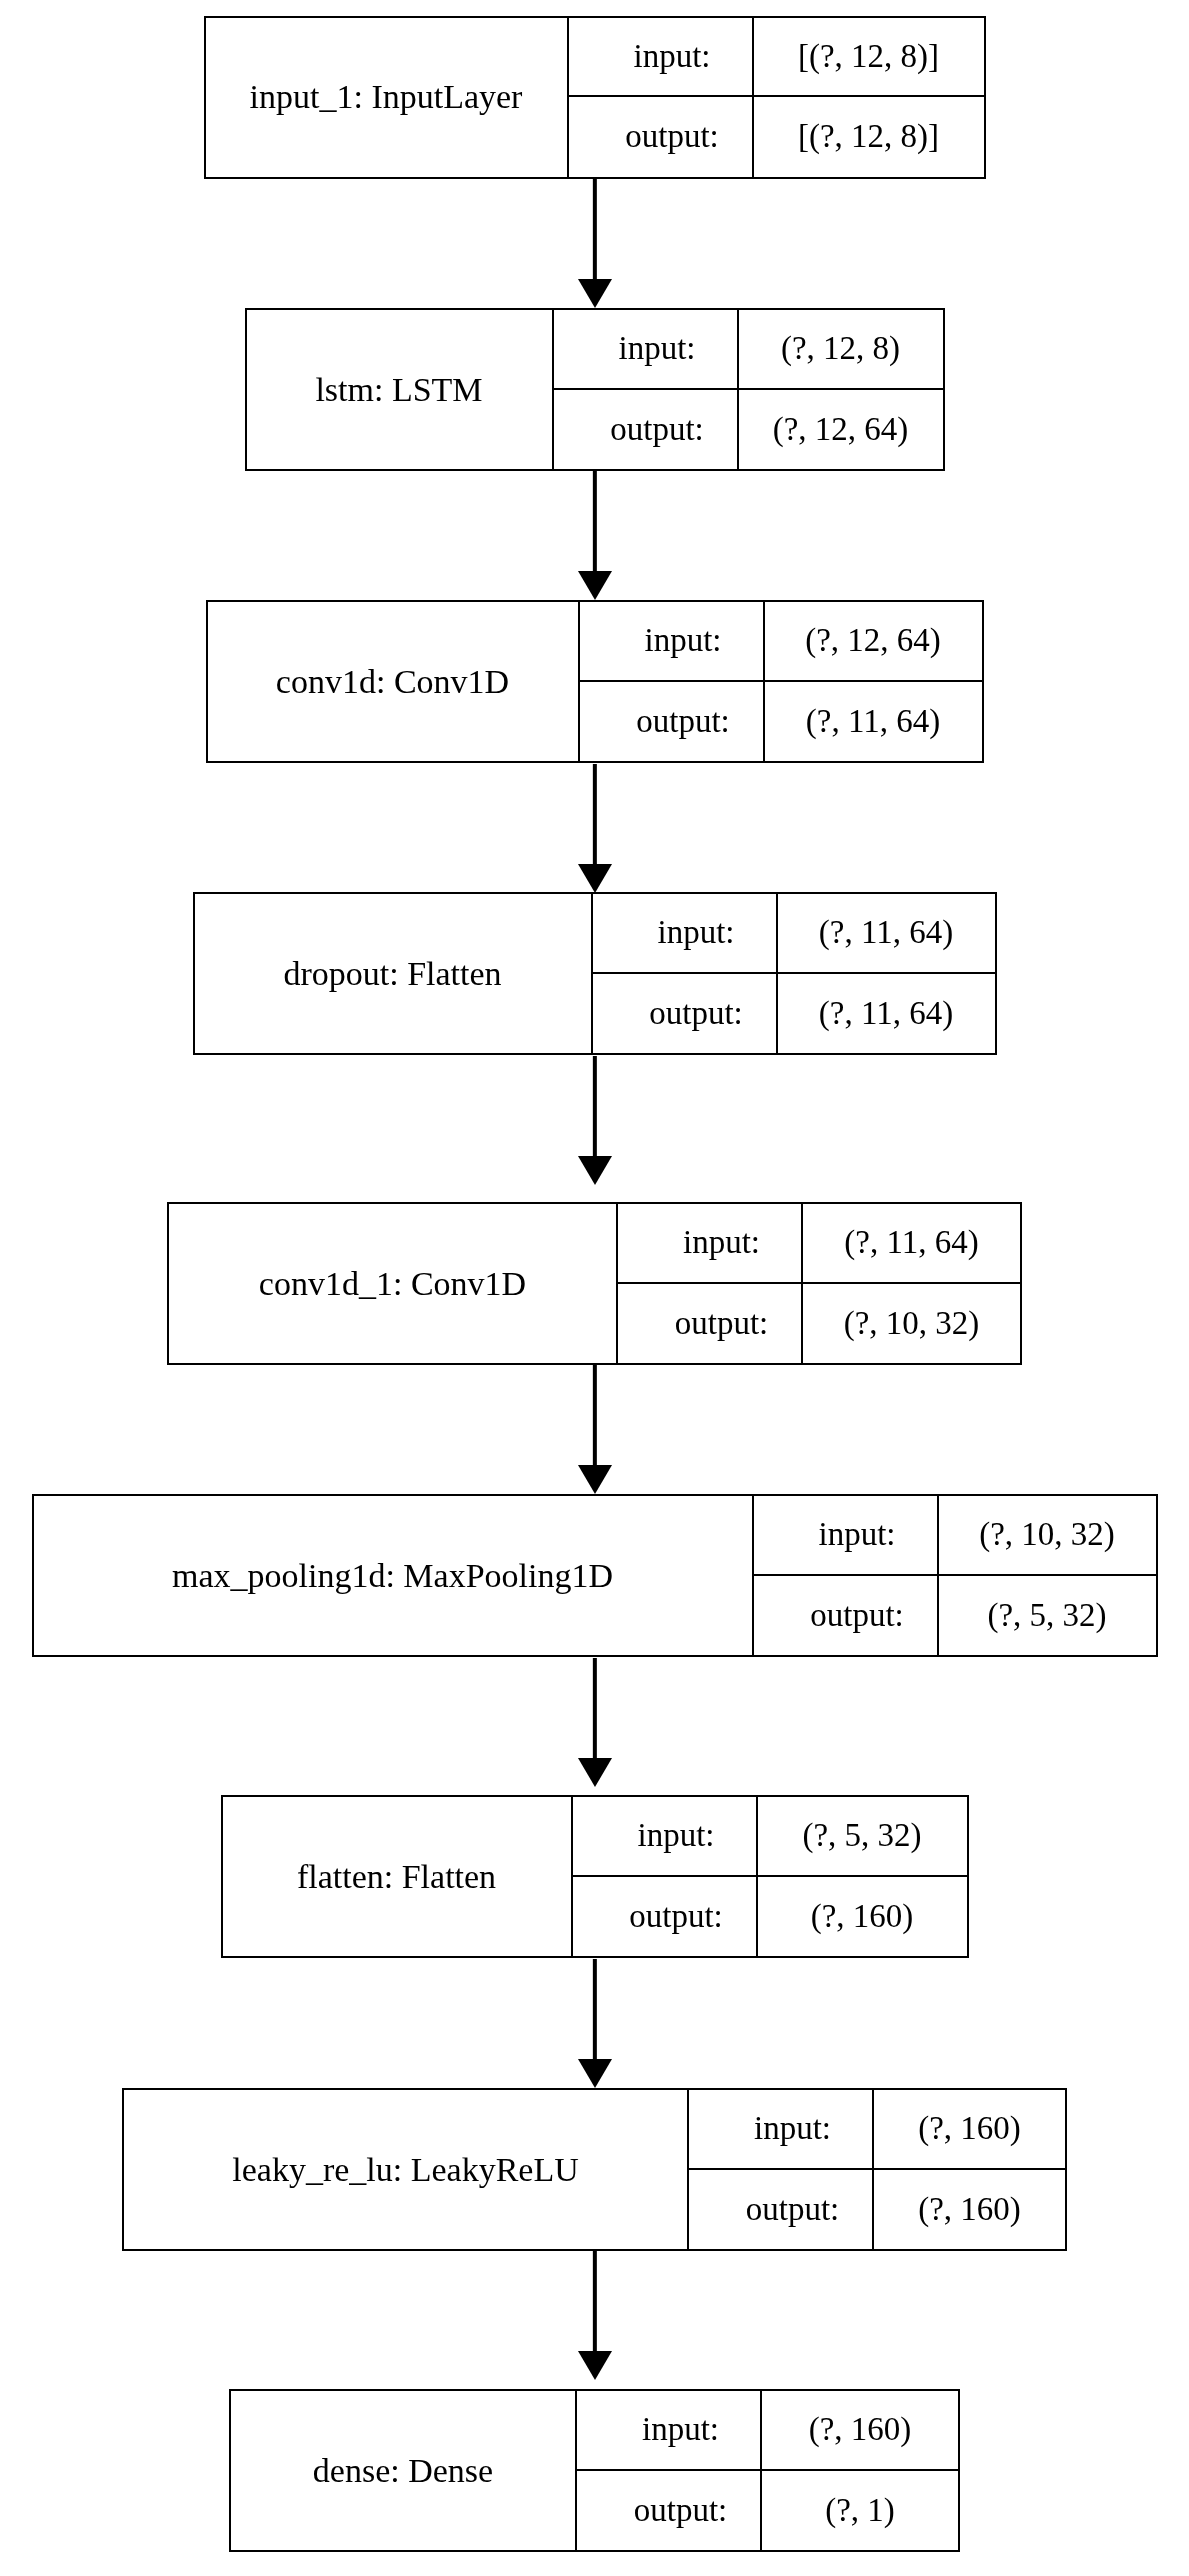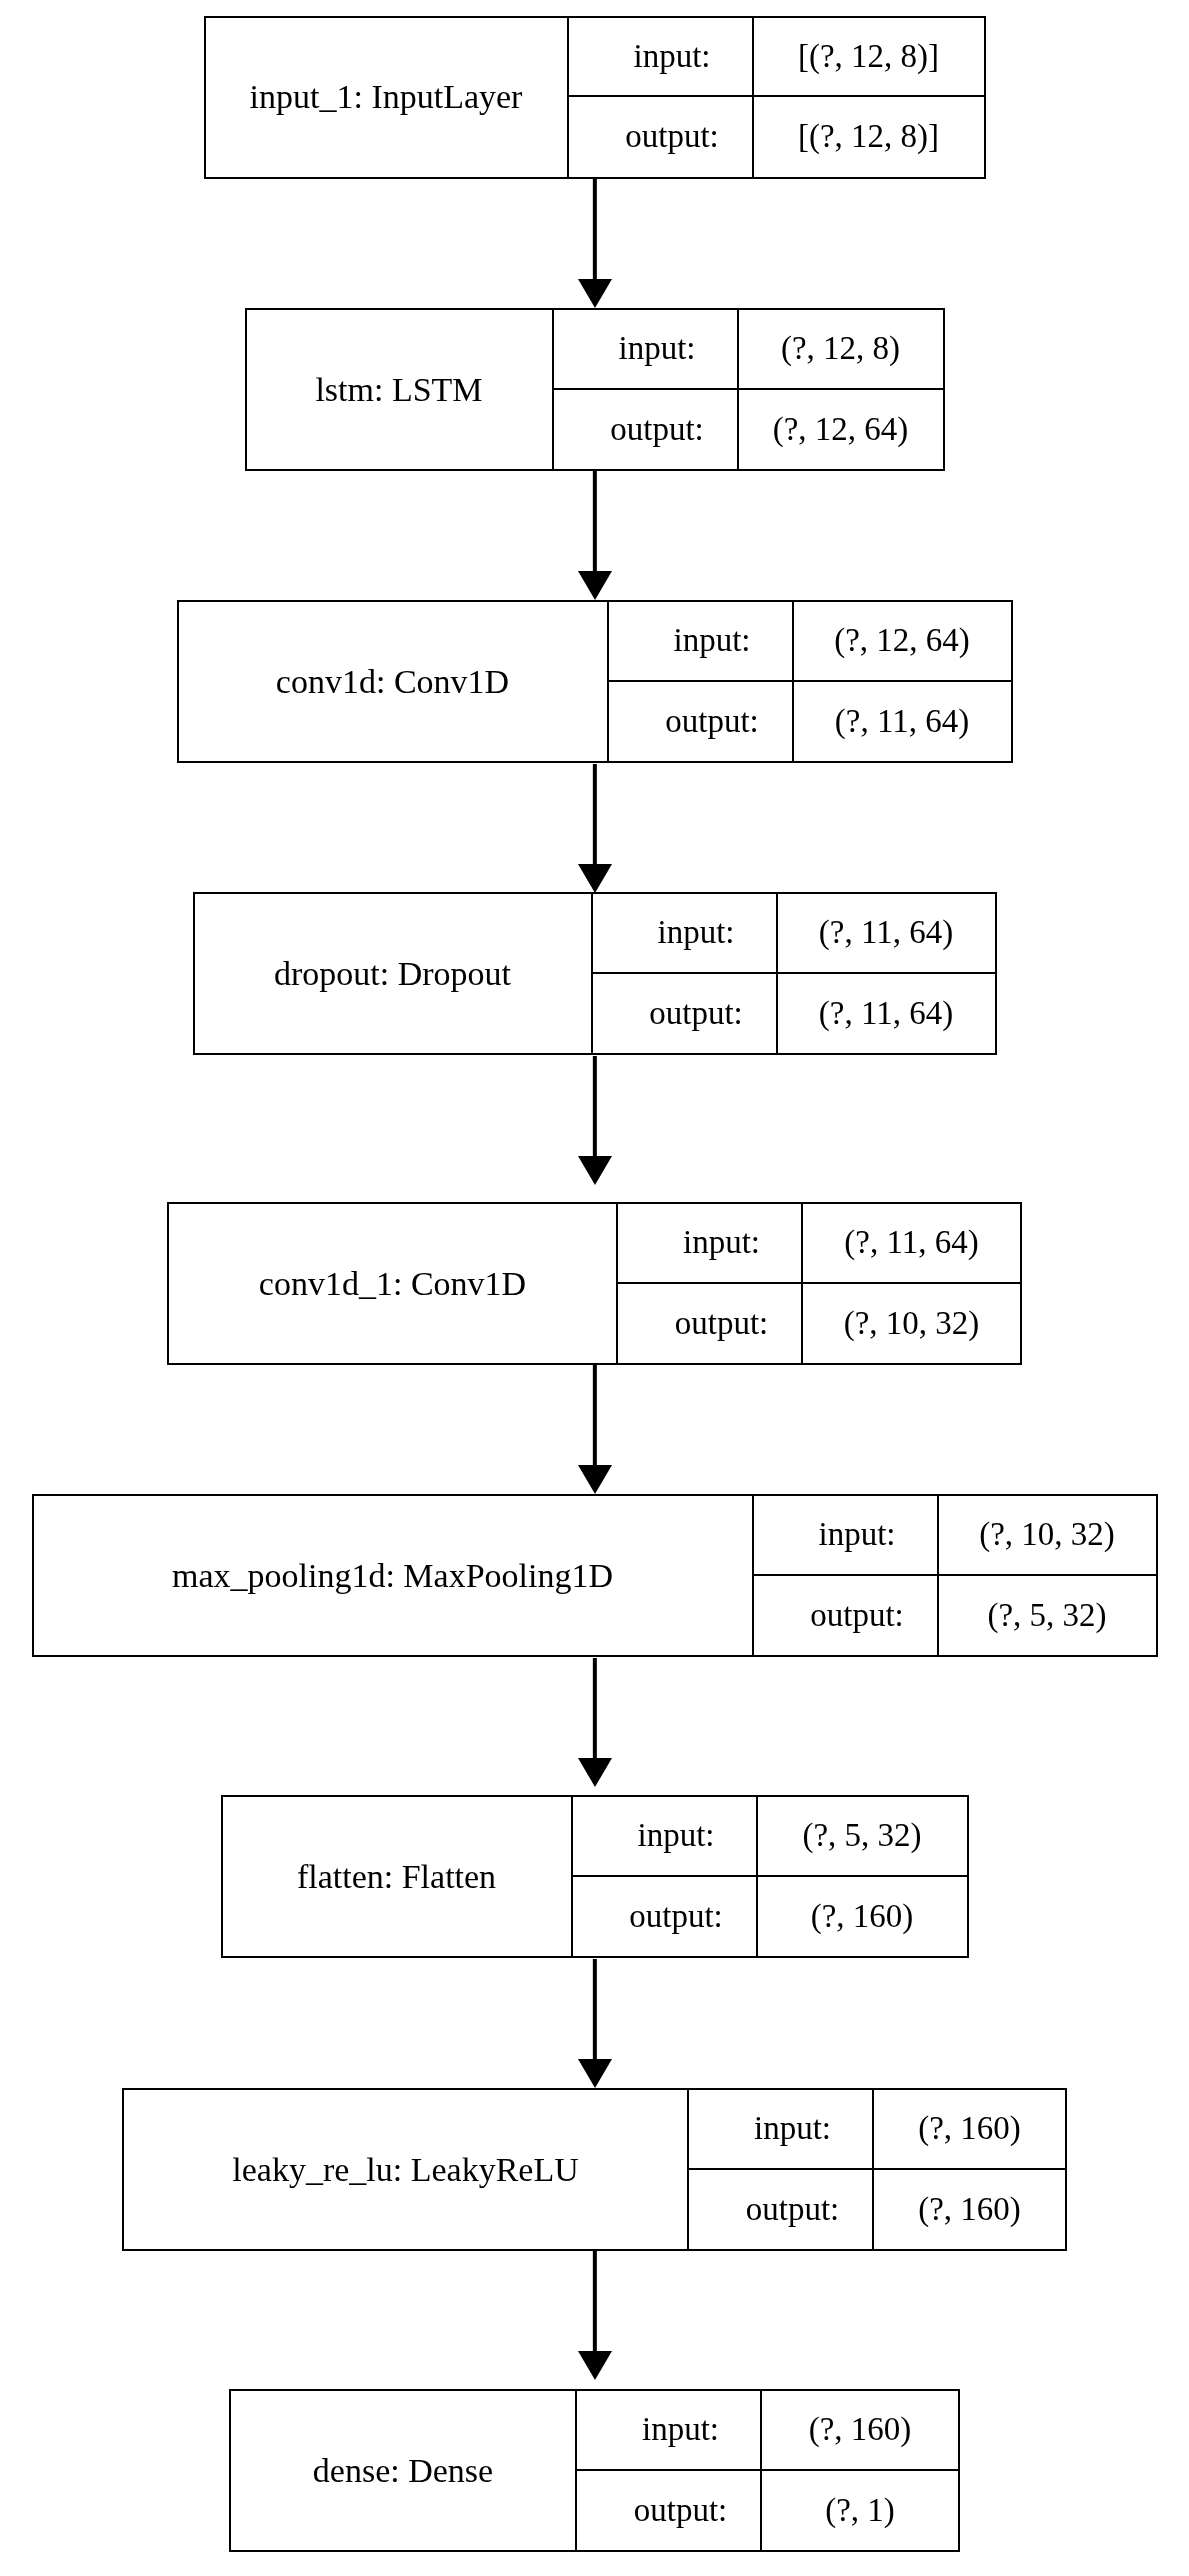--- a/index.html
+++ b/index.html
@@ -162,42 +162,42 @@
     </div>
   </div>
 
   <div class="arrow" style="top:471px;height:129px;">
     <div class="shaft" style="height:100px;"></div>
     <div class="head"></div>
   </div>
 
   <div class="node-row" style="top:600px;">
     <div class="node">
-      <div class="node-name" style="width:428px;">conv1d: Conv1D</div>
+      <div class="node-name" style="width:370px;">conv1d: Conv1D</div>
       <div class="node-io">
         <div class="io-row first">
           <div class="io-label" style="width:159px;">input:</div>
           <div class="io-value" style="width:219px;">(?, 12, 64)</div>
         </div>
         <div class="io-row">
           <div class="io-label" style="width:159px;">output:</div>
           <div class="io-value" style="width:219px;">(?, 11, 64)</div>
         </div>
       </div>
     </div>
   </div>
 
   <div class="arrow" style="top:764px;height:129px;">
     <div class="shaft" style="height:100px;"></div>
     <div class="head"></div>
   </div>
 
   <div class="node-row" style="top:892px;">
     <div class="node">
-      <div class="node-name" style="width:396px;">dropout: Dropout</div>
+      <div class="node-name" style="width:396px;">dropout: Flatten</div>
       <div class="node-io">
         <div class="io-row first">
           <div class="io-label" style="width:159px;">input:</div>
           <div class="io-value" style="width:219px;">(?, 11, 64)</div>
         </div>
         <div class="io-row">
           <div class="io-label" style="width:159px;">output:</div>
           <div class="io-value" style="width:219px;">(?, 11, 64)</div>
         </div>
       </div>

